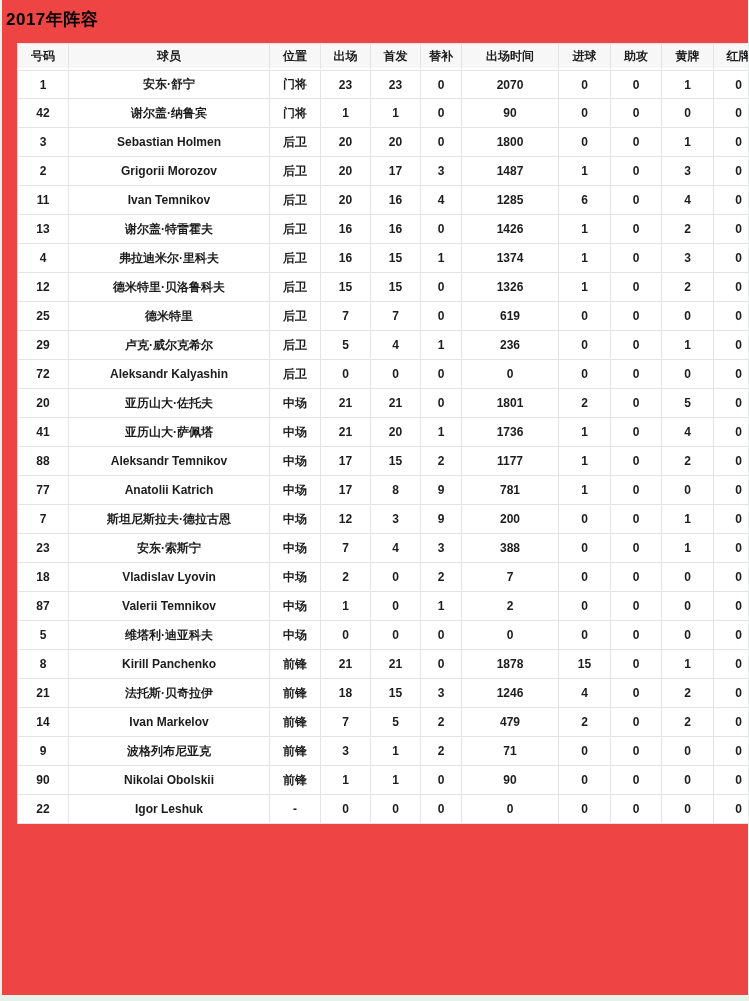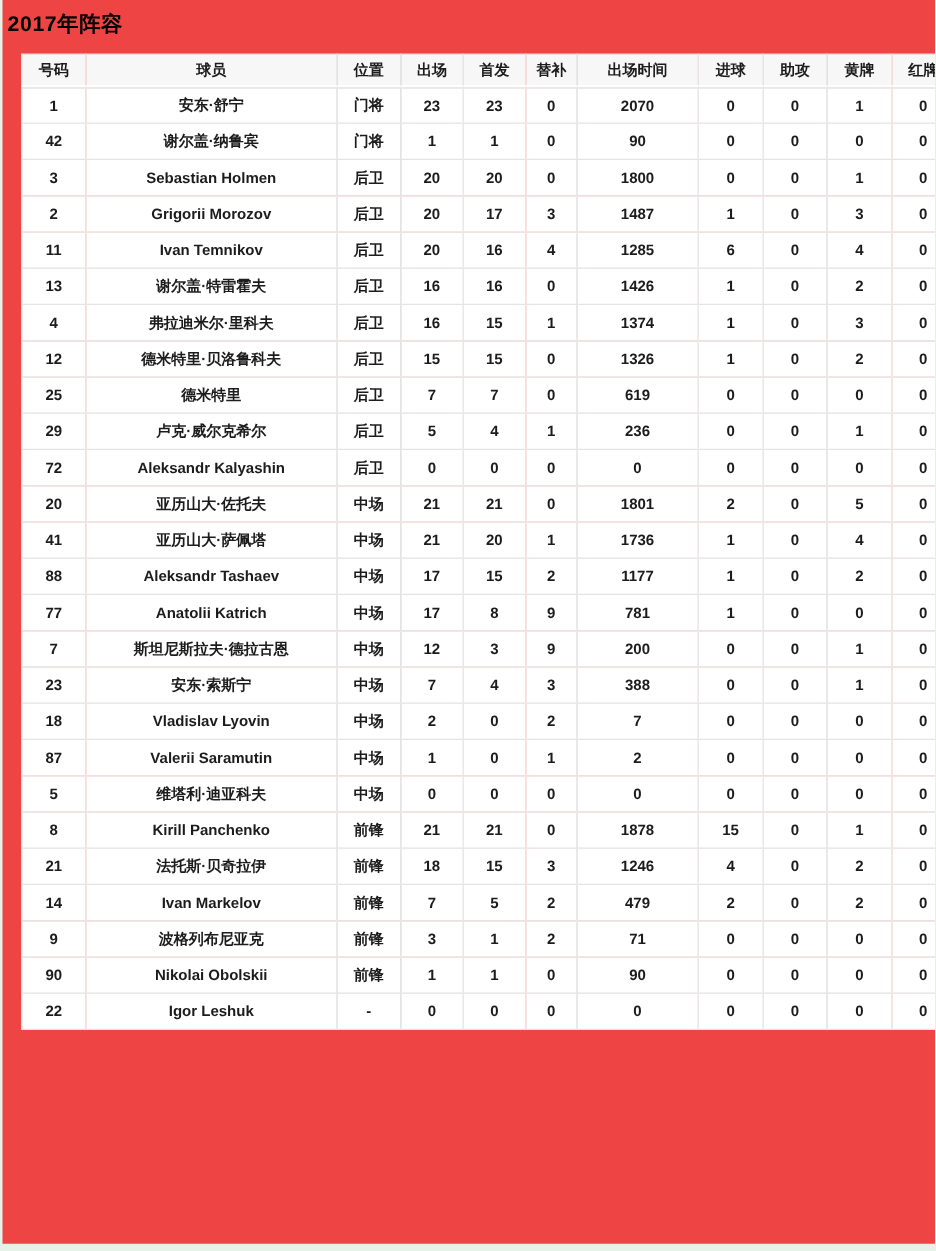--- a/index.html
+++ b/index.html
@@ -270,21 +270,21 @@
           <td>20</td>
           <td>1</td>
           <td>1736</td>
           <td>1</td>
           <td>0</td>
           <td>4</td>
           <td>0</td>
         </tr>
         <tr>
           <td>88</td>
-          <td>Aleksandr Tashaev</td>
+          <td>Aleksandr Temnikov</td>
           <td>中场</td>
           <td>17</td>
           <td>15</td>
           <td>2</td>
           <td>1177</td>
           <td>1</td>
           <td>0</td>
           <td>2</td>
           <td>0</td>
         </tr>
@@ -335,21 +335,21 @@
           <td>0</td>
           <td>2</td>
           <td>7</td>
           <td>0</td>
           <td>0</td>
           <td>0</td>
           <td>0</td>
         </tr>
         <tr>
           <td>87</td>
-          <td>Valerii Saramutin</td>
+          <td>Valerii Temnikov</td>
           <td>中场</td>
           <td>1</td>
           <td>0</td>
           <td>1</td>
           <td>2</td>
           <td>0</td>
           <td>0</td>
           <td>0</td>
           <td>0</td>
         </tr>

